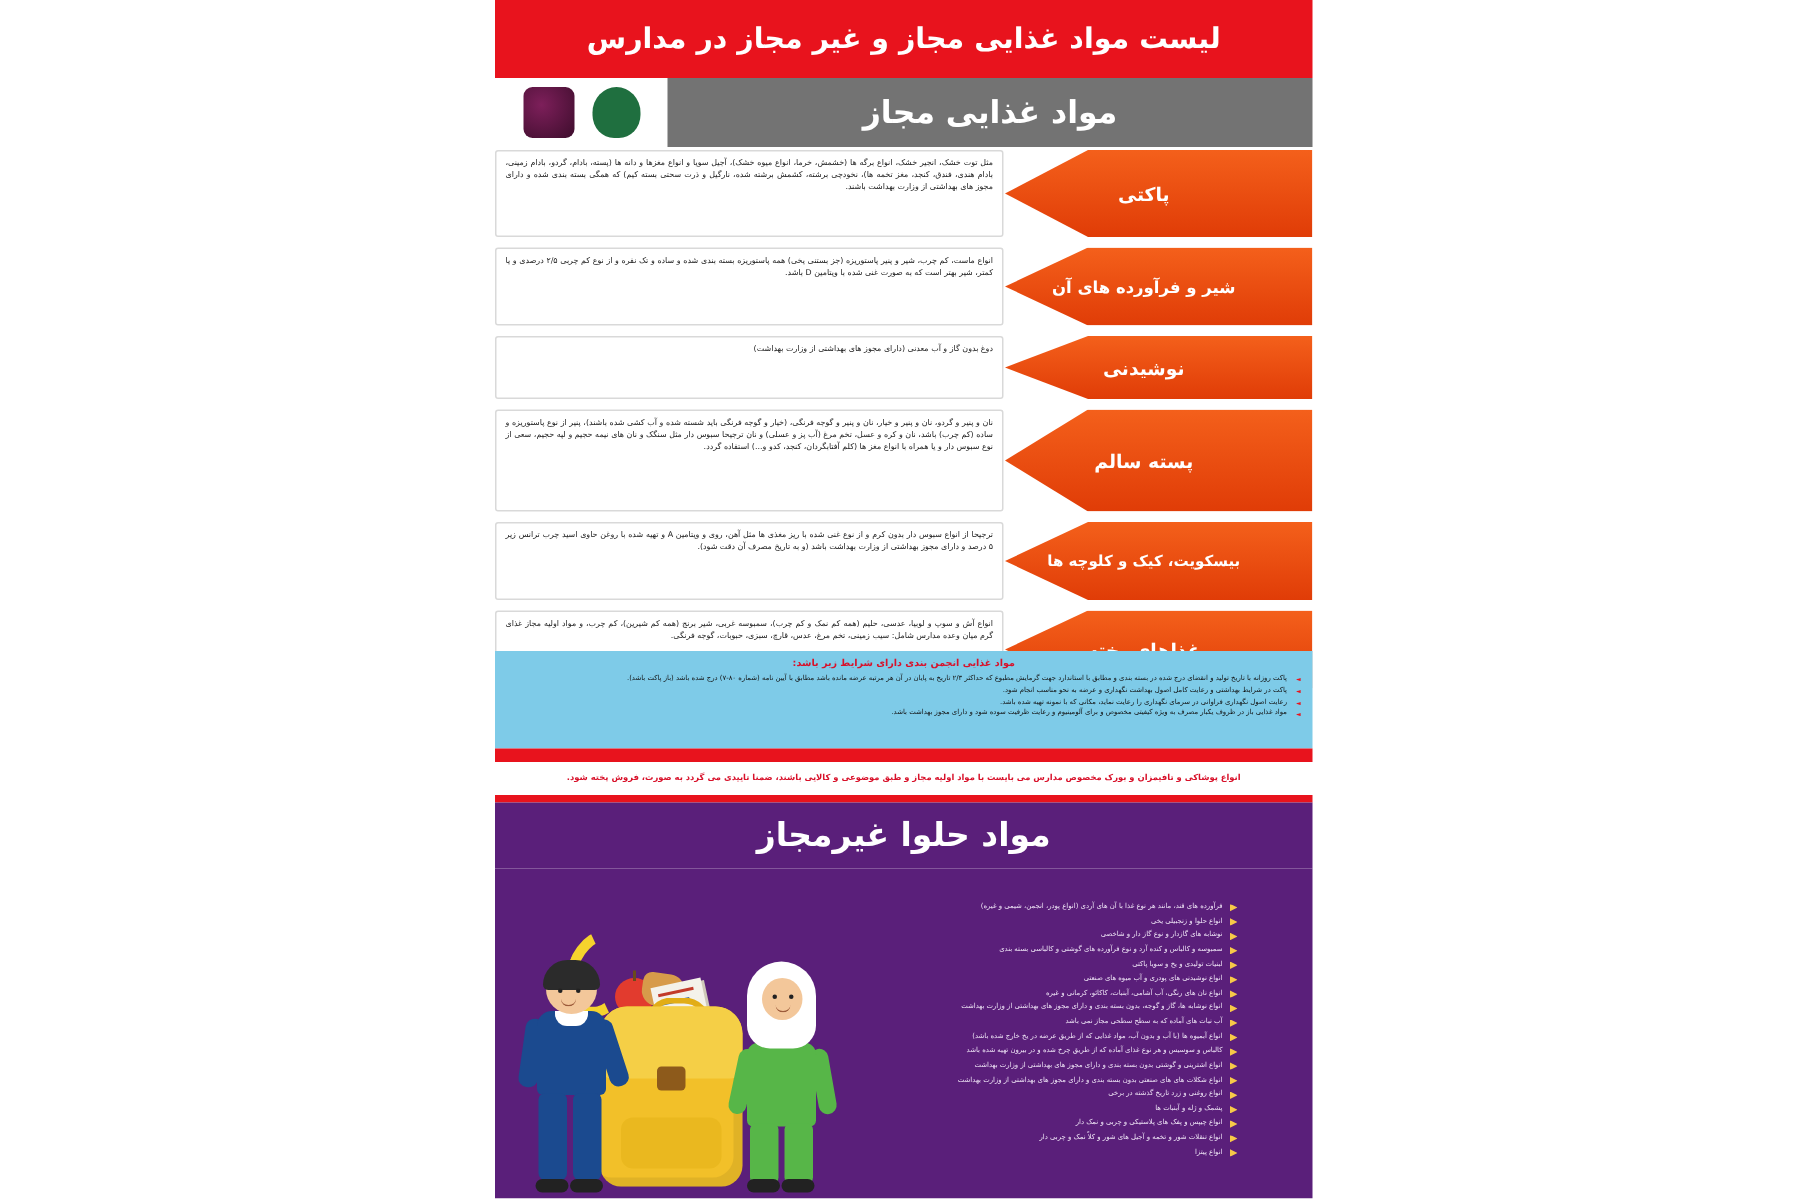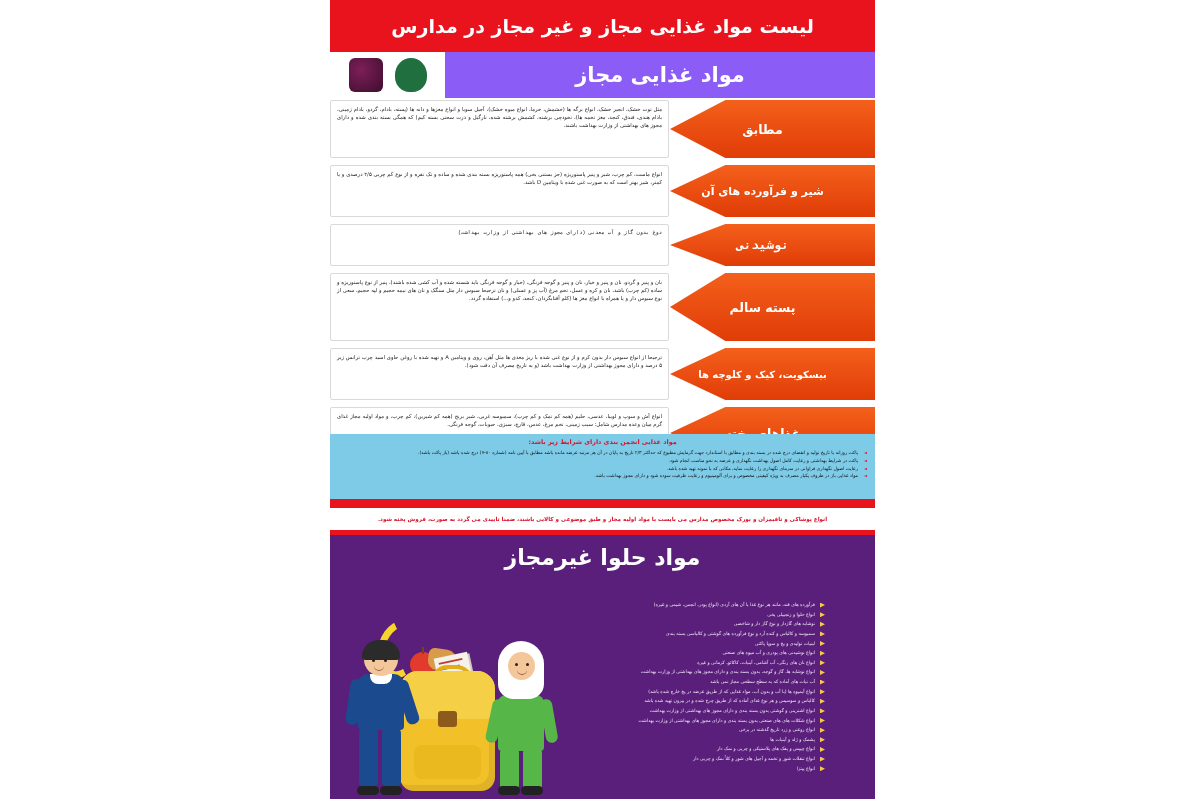--- a/index.html
+++ b/index.html
@@ -20,21 +20,21 @@
   .logo2{left:60px;width:42px;}
   .logo3{left:140px;width:150px;height:40px;}
   .logo-img1{width:34px;height:34px;background:radial-gradient(circle at 35% 35%,#7d1f5a,#3d0d2c);
              border-radius:6px;}
   .logo-img2{width:32px;height:34px;background:#1f6f3f;border-radius:50% 50% 45% 45%;}
   .logo3-inner{width:150px;height:40px;background:#2b2a6e;border-radius:3px;display:flex;
                flex-direction:column;align-items:center;justify-content:center;color:#fff;}
   .logo3-mark{width:14px;height:16px;background:#fff;border-radius:40% 40% 50% 50%;margin-bottom:2px;}
   .logo3-txt{font-size:3.6px;line-height:1.5;text-align:center;opacity:.92;}
 
-  .allowed-head{position:absolute;left:445px;top:52px;width:430px;height:46px;background:#8b5cf6;
+  .allowed-head{position:absolute;left:445px;top:52px;width:430px;height:46px;background:#737373;
                 display:flex;align-items:center;justify-content:center;text-align:center;}
   .allowed-head .t{color:#fff;font-size:21px;font-weight:bold;}
 
   
   .rows{position:absolute;left:330px;top:100px;width:545px;}
   .row{position:relative;width:545px;margin-bottom:7px;}
   .row .text{position:absolute;right:206px;left:0;top:0;background:#ffffff;border:1px solid #d9d9d9;
              border-radius:2px;box-sizing:border-box;padding:4px 6px;color:#222;
              font-size:5.3px;line-height:1.55;text-align:justify;}
   .tag{position:absolute;right:0;top:0;width:205px;height:100%;}
@@ -148,35 +148,35 @@
   <div class="allowed-head">
     <span class="t">مواد غذایی مجاز</span>
   </div>
 
   <div class="rows">
 
     <div class="row" style="height:58px;">
       <div class="text" style="height:58px;">مثل توت خشک، انجیر خشک، انواع برگه ها (خشمش، خرما، انواع میوه خشک)، آجیل سویا و انواع مغزها و دانه ها (پسته، بادام، گردو، بادام زمینی، بادام هندی، فندق، کنجد، مغز تخمه ها)، نخودچی برشته، کشمش برشته شده، نارگیل و ذرت سحتی بسته کیم) که همگی بسته بندی شده و دارای مجوز های بهداشتی از وزارت بهداشت باشند.</div>
       <div class="tag">
         <div class="tag-shape">
-            <span class="t">مطابق</span>
+            <span class="t">پاکتی</span>
           </div>
       </div>
     </div>
 
     <div class="row" style="height:52px;">
       <div class="text" style="height:52px;">انواع ماست، کم چرب، شیر و پنیر پاستوریزه (جز بستنی یخی) همه پاستوریزه بسته بندی شده و ساده و تک نفره و از نوع کم چربی ۲/۵ درصدی و یا کمتر، شیر بهتر است که به صورت غنی شده با ویتامین D باشد.</div>
       <div class="tag">
         <div class="tag-shape">
             <span class="t" style="font-size:11px;">شیر و فرآورده های آن</span>
           </div>
       </div>
     </div>
 
-    <div class="row" style="height:42px;font-family:Liberation Mono, monospace;">
+    <div class="row" style="height:42px;">
       <div class="text" style="height:42px;">دوغ بدون گاز و آب معدنی (دارای مجوز های بهداشتی از وزارت بهداشت)</div>
       <div class="tag">
         <div class="tag-shape">
             <span class="t">نوشیدنی</span>
           </div>
       </div>
     </div>
 
     <div class="row" style="height:68px;">
       <div class="text" style="height:68px;">نان و پنیر و گردو، نان و پنیر و خیار، نان و پنیر و گوجه فرنگی، (خیار و گوجه فرنگی باید شسته شده و آب کشی شده باشند)، پنیر از نوع پاستوریزه و ساده (کم چرب) باشد، نان و کره و عسل، تخم مرغ (آب پز و عسلی) و نان ترجیحا سبوس دار مثل سنگک و نان های نیمه حجیم و لپه حجیم، سعی از نوع سبوس دار و یا همراه با انواع مغز ها (کلم آفتابگردان، کنجد، کدو و...) استفاده گردد.</div>

